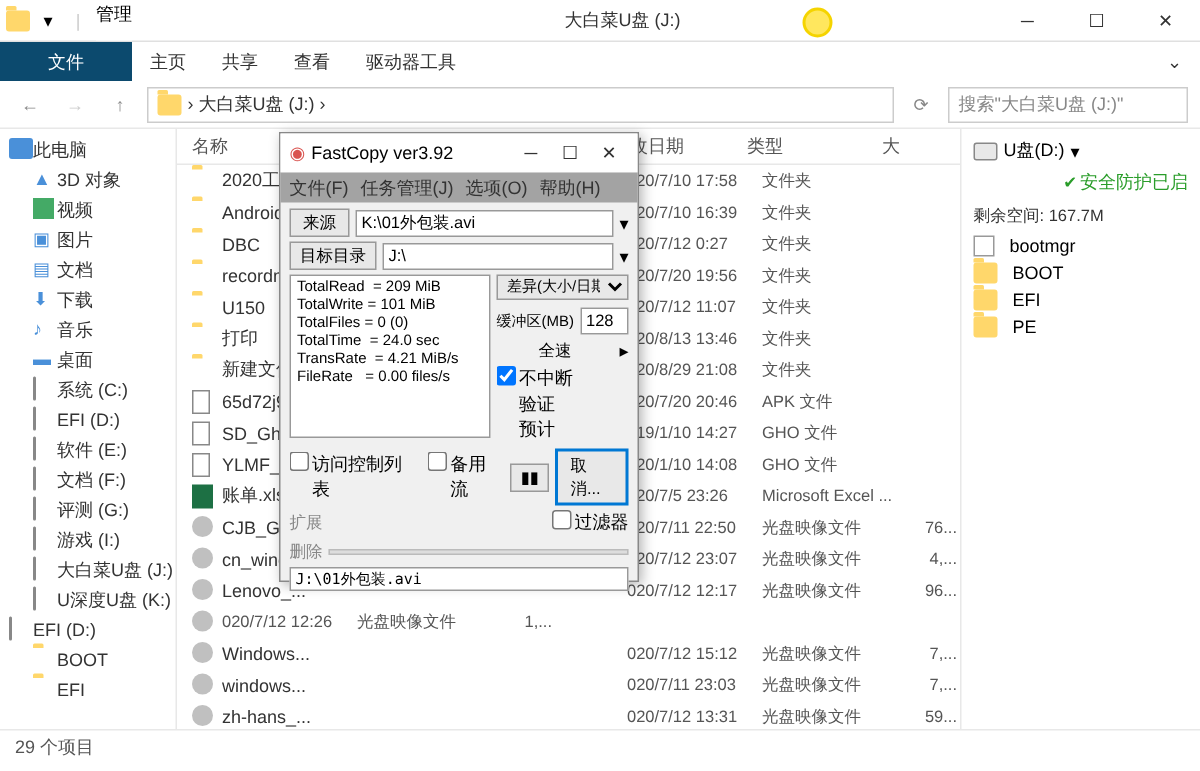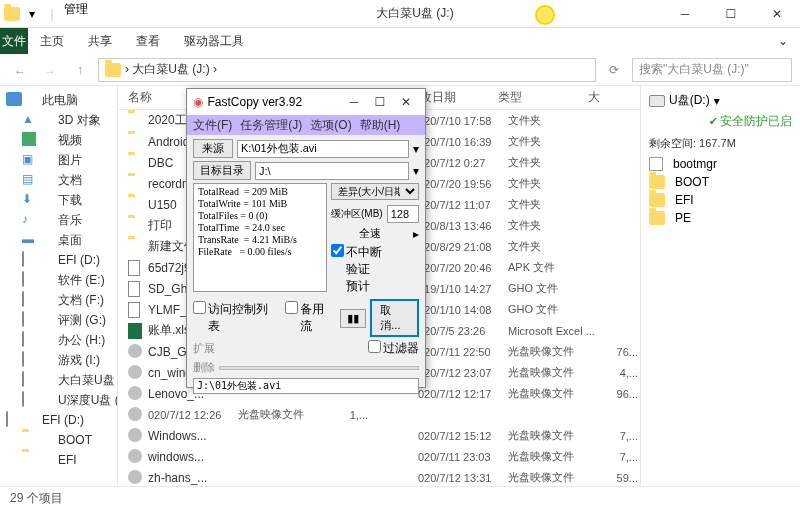--- a/index.html
+++ b/index.html
@@ -4,29 +4,29 @@
 <style>
 *{margin:0;padding:0;box-sizing:border-box;font-family:"Microsoft YaHei","Segoe UI",sans-serif;font-size:12px}
 body{background:#fff;width:800px;height:514px;overflow:hidden;position:relative}
 .titlebar{height:28px;background:#fff;display:flex;align-items:center;border-bottom:1px solid #e0e0e0}
 .titlebar .left{display:flex;align-items:center;padding:0 4px;gap:4px}
 .titlebar .iconsm{width:16px;height:16px;display:inline-flex;align-items:center;justify-content:center}
 .titlebar .ttext{flex:1;text-align:center;font-size:12px;color:#333;padding-left:80px}
 .titlebar .winctrl{display:flex}
 .titlebar .winctrl div{width:46px;height:28px;display:flex;align-items:center;justify-content:center;color:#333}
 .ribbon-tabs{height:26px;display:flex;align-items:stretch;background:#fff}
-.ribbon-tabs .file-tab{background:#14532d;color:#fff;padding:0 2px;display:flex;align-items:center;font-size:12px}
+.ribbon-tabs .file-tab{background:#0c4a6e;color:#fff;padding:0 32px;display:flex;align-items:center;font-size:12px}
 .ribbon-tabs .tab{padding:0 12px;display:flex;align-items:center;color:#333}
 .addr{height:32px;display:flex;align-items:center;padding:0 8px;border-bottom:1px solid #e8e8e8;gap:6px}
 .addr .nav-btn{width:24px;height:24px;display:flex;align-items:center;justify-content:center;color:#888}
 .addr .path{flex:1;border:1px solid #ccc;height:24px;display:flex;align-items:center;padding:0 6px;font-size:12px;color:#333}
 .addr .search{width:160px;border:1px solid #ccc;height:24px;display:flex;align-items:center;padding:0 6px;color:#888;font-size:12px}
 .main{display:flex;height:400px}
 .tree{width:118px;border-right:1px solid #e8e8e8;overflow:hidden;padding:4px 0}
-.tree-item{display:flex;align-items:center;padding:2px 4px 2px 22px;gap:20px;white-space:nowrap;color:#333;height:20px}
+.tree-item{display:flex;align-items:center;padding:2px 4px 2px 22px;gap:0;white-space:nowrap;color:#333;height:20px}
 .tree-item.l0{padding-left:6px;font-weight:normal}
 .tree-item.l1{padding-left:22px}
 .tree-icon{width:16px;height:16px;flex-shrink:0}
 .content{flex:1;position:relative;overflow:hidden}
 .cols{display:flex;height:24px;border-bottom:1px solid #e8e8e8;align-items:center;color:#555;font-size:12px}
 .cols .c-name{width:290px;padding-left:10px}
 .cols .c-date{width:90px}
 .cols .c-type{width:90px}
 .cols .c-size{width:40px}
 .file-list{}
@@ -43,26 +43,26 @@
 .rp-item{display:flex;align-items:center;padding:2px 4px;gap:10px}
 .folder-icon{width:16px;height:14px;background:#ffd76b;border-radius:2px;position:relative}
 .folder-icon::before{content:"";position:absolute;top:-3px;left:0;width:7px;height:3px;background:#ffd76b;border-radius:1px 1px 0 0}
 .drive-icon{width:16px;height:12px;background:#e8e8e8;border:1px solid #888;border-radius:2px}
 .statusbar{height:24px;border-top:1px solid #e8e8e8;display:flex;align-items:center;padding:0 10px;color:#555;font-size:11px}
 
 .fc{position:absolute;left:186px;top:88px;width:240px;height:300px;background:#f0f0f0;border:1px solid #888;box-shadow:2px 2px 8px rgba(0,0,0,0.3);z-index:100}
 .fc-title{height:26px;background:#fff;display:flex;align-items:center;padding:0 6px}
 .fc-title .fct{flex:1;font-size:12px}
 .fc-title .fcb{width:26px;text-align:center;color:#333}
-.fc-menu{height:20px;display:flex;gap:8px;padding:0 6px;align-items:center;font-size:11px;color:#333;background:#c4b5fd}
+.fc-menu{height:20px;display:flex;gap:8px;padding:0 6px;align-items:center;font-size:11px;color:#333;background:#a3a3a3}
 .fc-body{padding:4px 6px}
 .fc-row{display:flex;align-items:center;gap:4px;margin-bottom:3px}
 .fc-btn{border:1px solid #999;background:#e8e8e8;padding:1px 6px;font-size:11px;min-width:40px;text-align:center}
 .fc-input{flex:1;border:1px solid #999;background:#fff;height:18px;padding:0 3px;font-size:11px}
-.fc-stats{border:1px solid #999;background:#fff;padding:2px 4px;font-family:Liberation Serif, serif;font-size:10px;line-height:12px;margin-bottom:3px;white-space:pre}
+.fc-stats{border:1px solid #999;background:#fff;padding:2px 4px;font-family:Liberation Sans, sans-serif;font-size:10px;line-height:12px;margin-bottom:3px;white-space:pre}
 .fc-sel{border:1px solid #999;background:#e8e8e8;font-size:10px;padding:1px 2px}
 .fc-chk{display:flex;align-items:flex-start;gap:2px;font-size:11px}
 .fc-cancel{border:2px solid #0078d4;background:#e8e8e8;padding:2px 8px;font-size:11px}
 .fc-pause{border:1px solid #999;background:#e8e8e8;padding:2px 6px;font-size:11px}
 .fc-bot{border:1px solid #999;background:#fff;height:16px;padding:0 3px;font-size:10px;font-family:monospace;margin-top:2px}
 .hl{position:absolute;left:535px;top:5px;width:20px;height:20px;border-radius:50%;background:#ffe75e;border:2px solid #f5d400}
 </style>
 </head>
 <body>
 
@@ -134,37 +134,37 @@
       <div class="tree-item l1">
         <span class="tree-icon"><span style="color:#4a90d9">♪</span></span>
         <span>音乐</span>
       </div>
       <div class="tree-item l1">
         <span class="tree-icon"><span style="color:#4a90d9">▬</span></span>
         <span>桌面</span>
       </div>
       <div class="tree-item l1">
         <span class="tree-icon"><span class="drive-icon"></span></span>
+        <span>系统 (C:)</span>
+      </div>
+      <div class="tree-item l1">
+        <span class="tree-icon"><span class="drive-icon"></span></span>
         <span>EFI (D:)</span>
       </div>
       <div class="tree-item l1">
         <span class="tree-icon"><span class="drive-icon"></span></span>
         <span>软件 (E:)</span>
       </div>
       <div class="tree-item l1">
         <span class="tree-icon"><span class="drive-icon"></span></span>
         <span>文档 (F:)</span>
       </div>
       <div class="tree-item l1">
         <span class="tree-icon"><span class="drive-icon"></span></span>
         <span>评测 (G:)</span>
-      </div>
-      <div class="tree-item l1">
-        <span class="tree-icon"><span class="drive-icon"></span></span>
-        <span>办公 (H:)</span>
       </div>
       <div class="tree-item l1">
         <span class="tree-icon"><span class="drive-icon"></span></span>
         <span>游戏 (I:)</span>
       </div>
       <div class="tree-item l1">
         <span class="tree-icon"><span class="drive-icon"></span></span>
         <span>大白菜U盘 (J:)</span>
       </div>
       <div class="tree-item l1">

